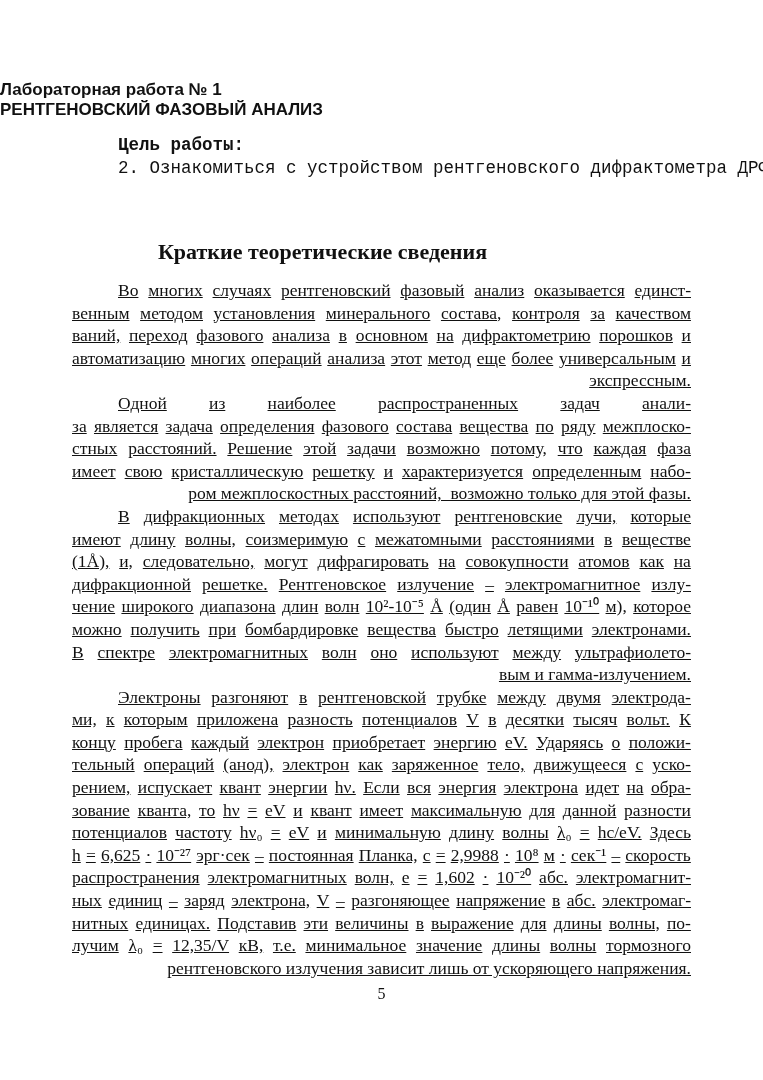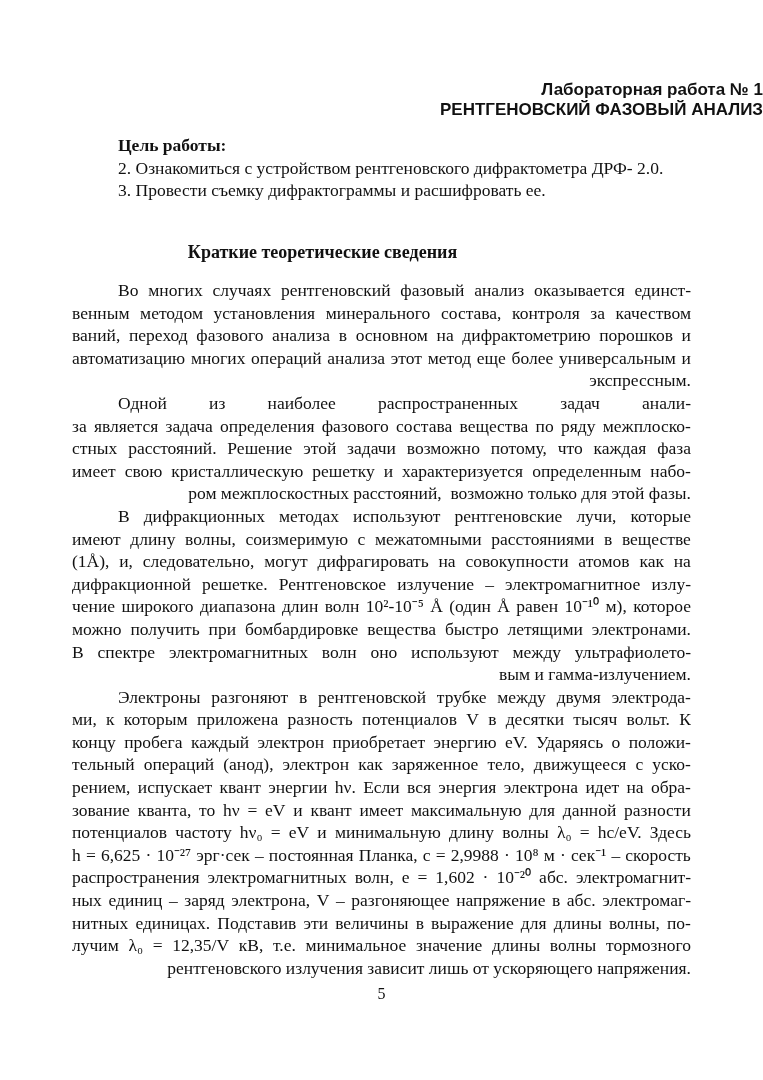--- a/index.html
+++ b/index.html
@@ -1,49 +1,48 @@
 <!DOCTYPE html>
 <html><head>
 <meta charset="utf-8">
 <style>
   html, body { margin: 0; padding: 0; background: #ffffff; }
   body { width: 763px; height: 1080px; position: relative; overflow: hidden; color: #111111; }
   .page { position: absolute; left: 0; top: 0; width: 763px; height: 1080px; background: #ffffff; }
-  .title-block { position: absolute; left: 0; top: 80px; width: 763px; text-align: right;
+  .title-block { position: absolute; left: 0; top: 80px; width: 763px; text-align: left;
     font-family: "Liberation Sans", sans-serif; font-weight: bold; font-size: 17px; line-height: 20px; }
   .title-block div { white-space: nowrap; }
   .goals { position: absolute; left: 118px; top: 134px; width: 600px;
-    font-family: Liberation Serif, serif; font-size: 17.5px; line-height: 22.6px; }
+    font-family: Liberation Mono, monospace; font-size: 17.5px; line-height: 22.6px; }
   .goals .goals-heading { font-weight: bold; }
   .goals div { white-space: nowrap; }
   .section-heading { position: absolute; left: 0; top: 241px; width: 645px; text-align: center;
-    font-family: "Liberation Serif", serif; font-weight: bold; font-size: 18px; line-height: 22px; }
+    font-family: "Liberation Serif", serif; font-weight: bold; font-size: 22px; line-height: 22px; }
   .body-text { position: absolute; left: 72px; top: 279px; width: 619px;
     font-family: "Liberation Serif", serif; font-size: 17.5px; line-height: 22.6px; }
-  .line { white-space: nowrap; display: flex; justify-content: space-between; height: 22.6px; }
+  .line { white-space: nowrap; display: flex; justify-content: space-between; height: 22.6px; text-decoration: underline; }
   .line.last { justify-content: flex-end; }
   .line.indent { padding-left: 46px; }
   .line span.w { white-space: pre; }
   .page-number { position: absolute; left: 0; top: 985px; width: 763px; text-align: center;
     font-family: "Liberation Serif", serif; font-size: 16px; }
 </style>
 </head>
 <body>
 
 <div class="page">
 
   <div class="title-block">
     <div>Лабораторная работа № 1</div>
     <div>РЕНТГЕНОВСКИЙ ФАЗОВЫЙ АНАЛИЗ</div>
   </div>
 
   <div class="goals">
     <div class="goals-heading">Цель работы:</div>
     <div>2. Ознакомиться с устройством рентгеновского дифрактометра ДРФ- 2.0.</div>
-    <div>3. Провести съемку дифрактограммы и расшифровать ее.</div>
   </div>
 
   <div class="section-heading">Краткие теоретические сведения</div>
 
   <div class="body-text" id="body-text">
       <div>
         <div class="line indent">
           <span class="w">Во</span>
           <span class="w">многих</span>
           <span class="w">случаях</span>

